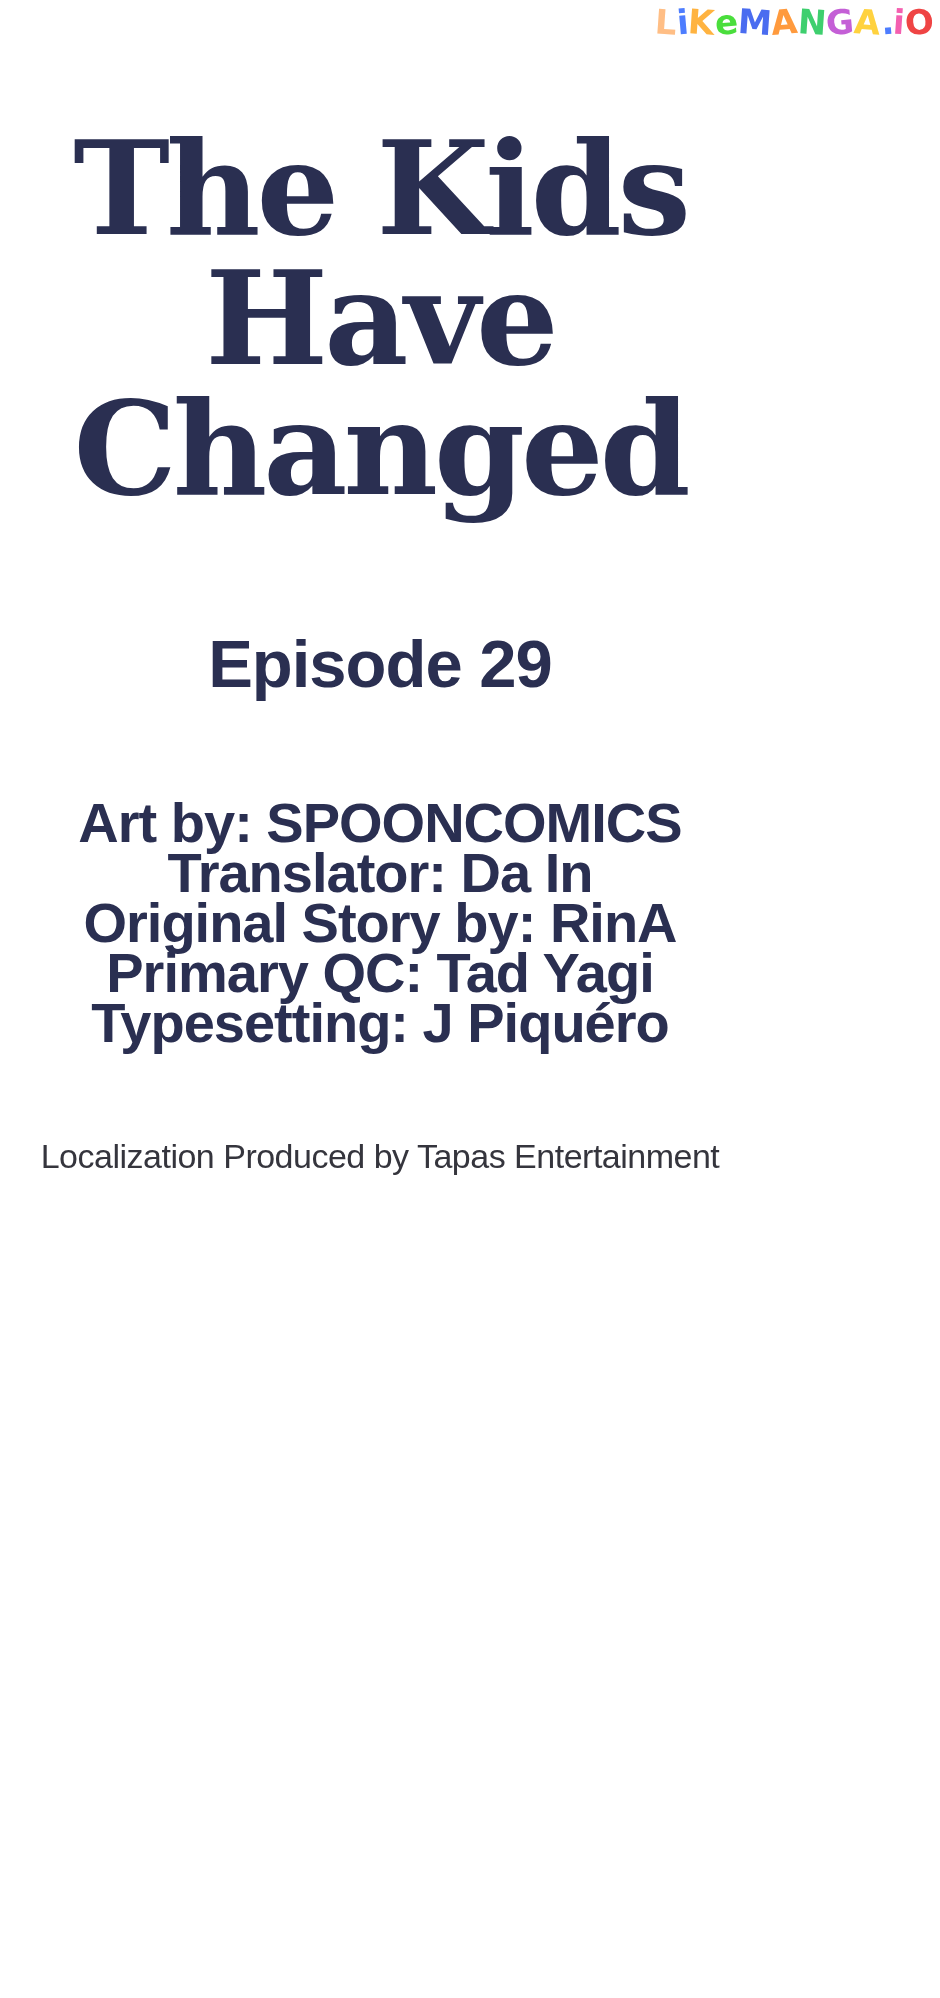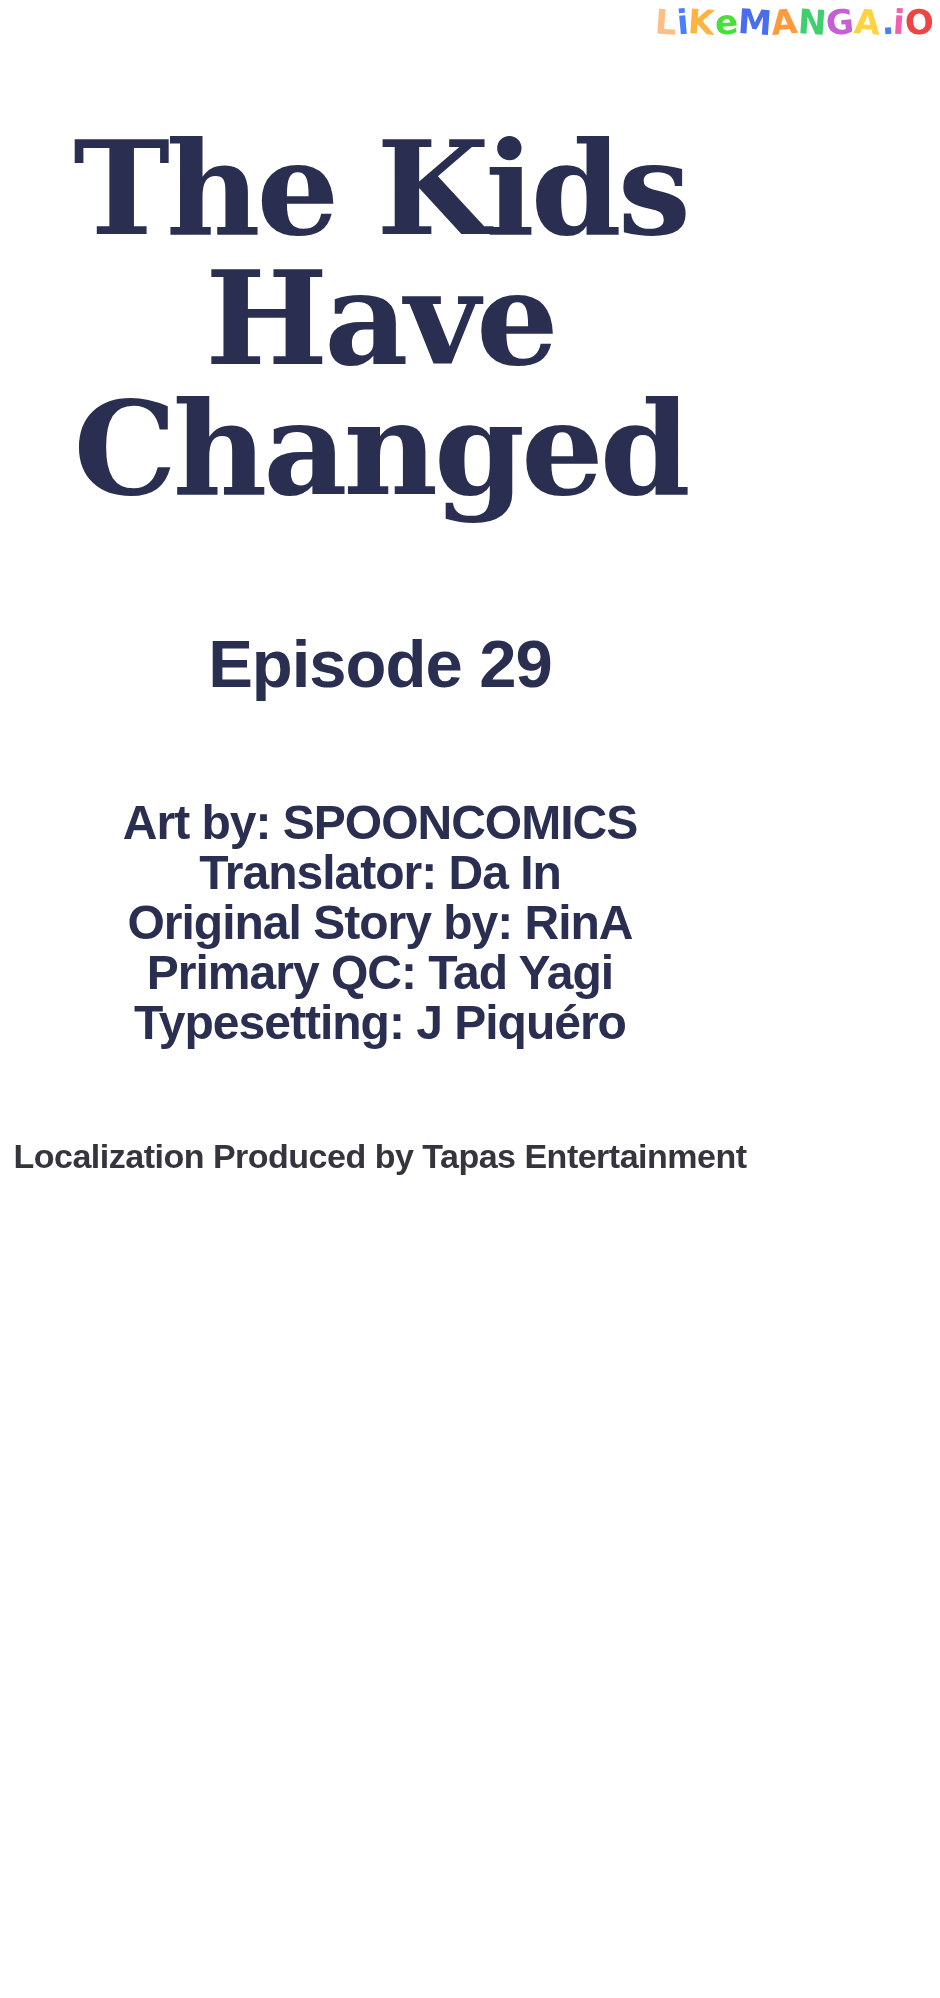--- a/index.html
+++ b/index.html
@@ -51,33 +51,33 @@
     font-weight: 700;
     font-size: 67px;
     line-height: 87px;
     letter-spacing: -1px;
     color: #2a2f51;
   }
   .credits {
     margin: 91px 0 0 0;
     font-family: "Liberation Sans", sans-serif;
     font-weight: 700;
-    font-size: 48px;
+    font-size: 56px;
     line-height: 50px;
     letter-spacing: -1px;
     color: #2a2f51;
   }
   .credits p {
     margin: 0;
     padding: 0;
   }
   .localization {
     margin: 89px 0 0 0;
     font-family: "Liberation Sans", sans-serif;
-    font-weight: 700;
+    font-weight: 400;
     font-size: 34px;
     line-height: 39px;
     letter-spacing: -0.5px;
     color: #35353d;
   }
 </style>
 </head>
 <body>
 
 <div class="watermark"><span class="wm-letter" style="color: rgb(255, 190, 133); transform: rotate(4deg);">L</span><span class="wm-letter" style="color: rgb(77, 125, 255); transform: rotate(-5deg);">i</span><span class="wm-letter" style="color: rgb(255, 179, 64); transform: rotate(4deg);">K</span><span class="wm-letter" style="color: rgb(74, 222, 60); transform: rotate(-5deg);">e</span><span class="wm-letter" style="color: rgb(74, 108, 240); transform: rotate(4deg);">M</span><span class="wm-letter" style="color: rgb(255, 154, 61); transform: rotate(-5deg);">A</span><span class="wm-letter" style="color: rgb(62, 207, 110); transform: rotate(4deg);">N</span><span class="wm-letter" style="color: rgb(196, 95, 214); transform: rotate(-5deg);">G</span><span class="wm-letter" style="color: rgb(255, 210, 63); transform: rotate(4deg);">A</span><span class="wm-letter" style="color: rgb(77, 125, 255); transform: rotate(-5deg);">.</span><span class="wm-letter" style="color: rgb(244, 95, 176); transform: rotate(4deg);">i</span><span class="wm-letter" style="color: rgb(239, 68, 68); transform: rotate(-5deg);">O</span></div>

